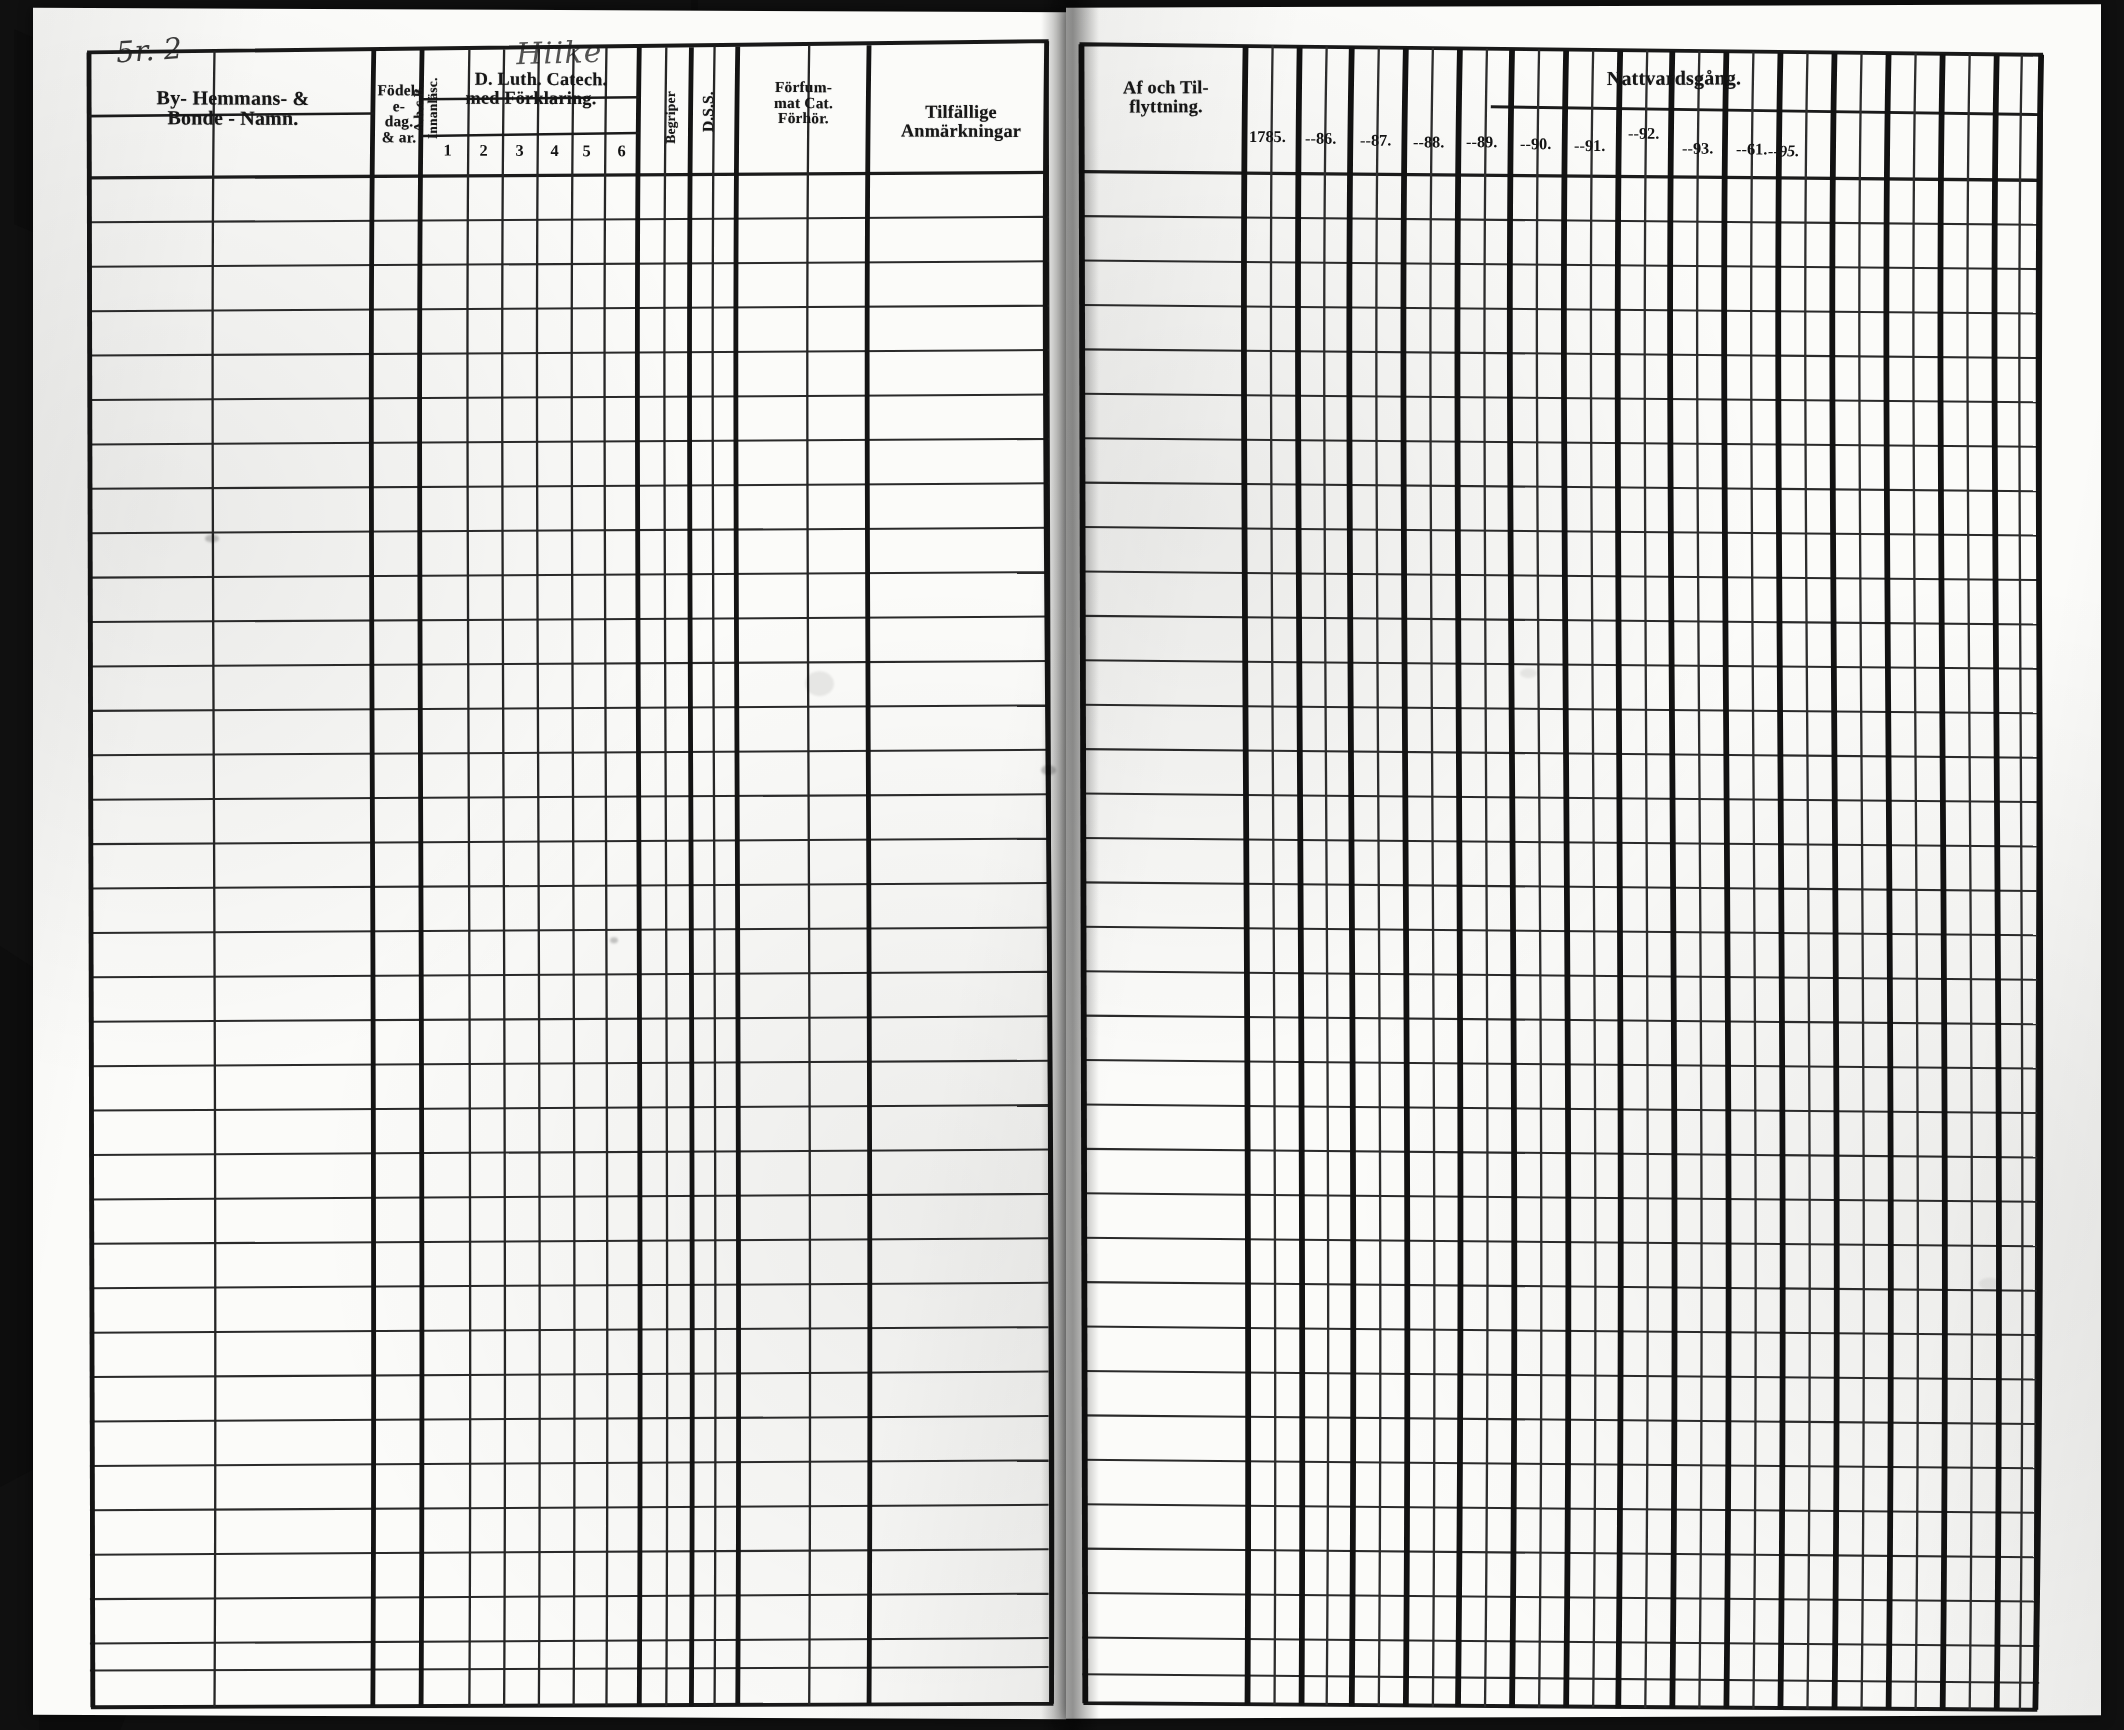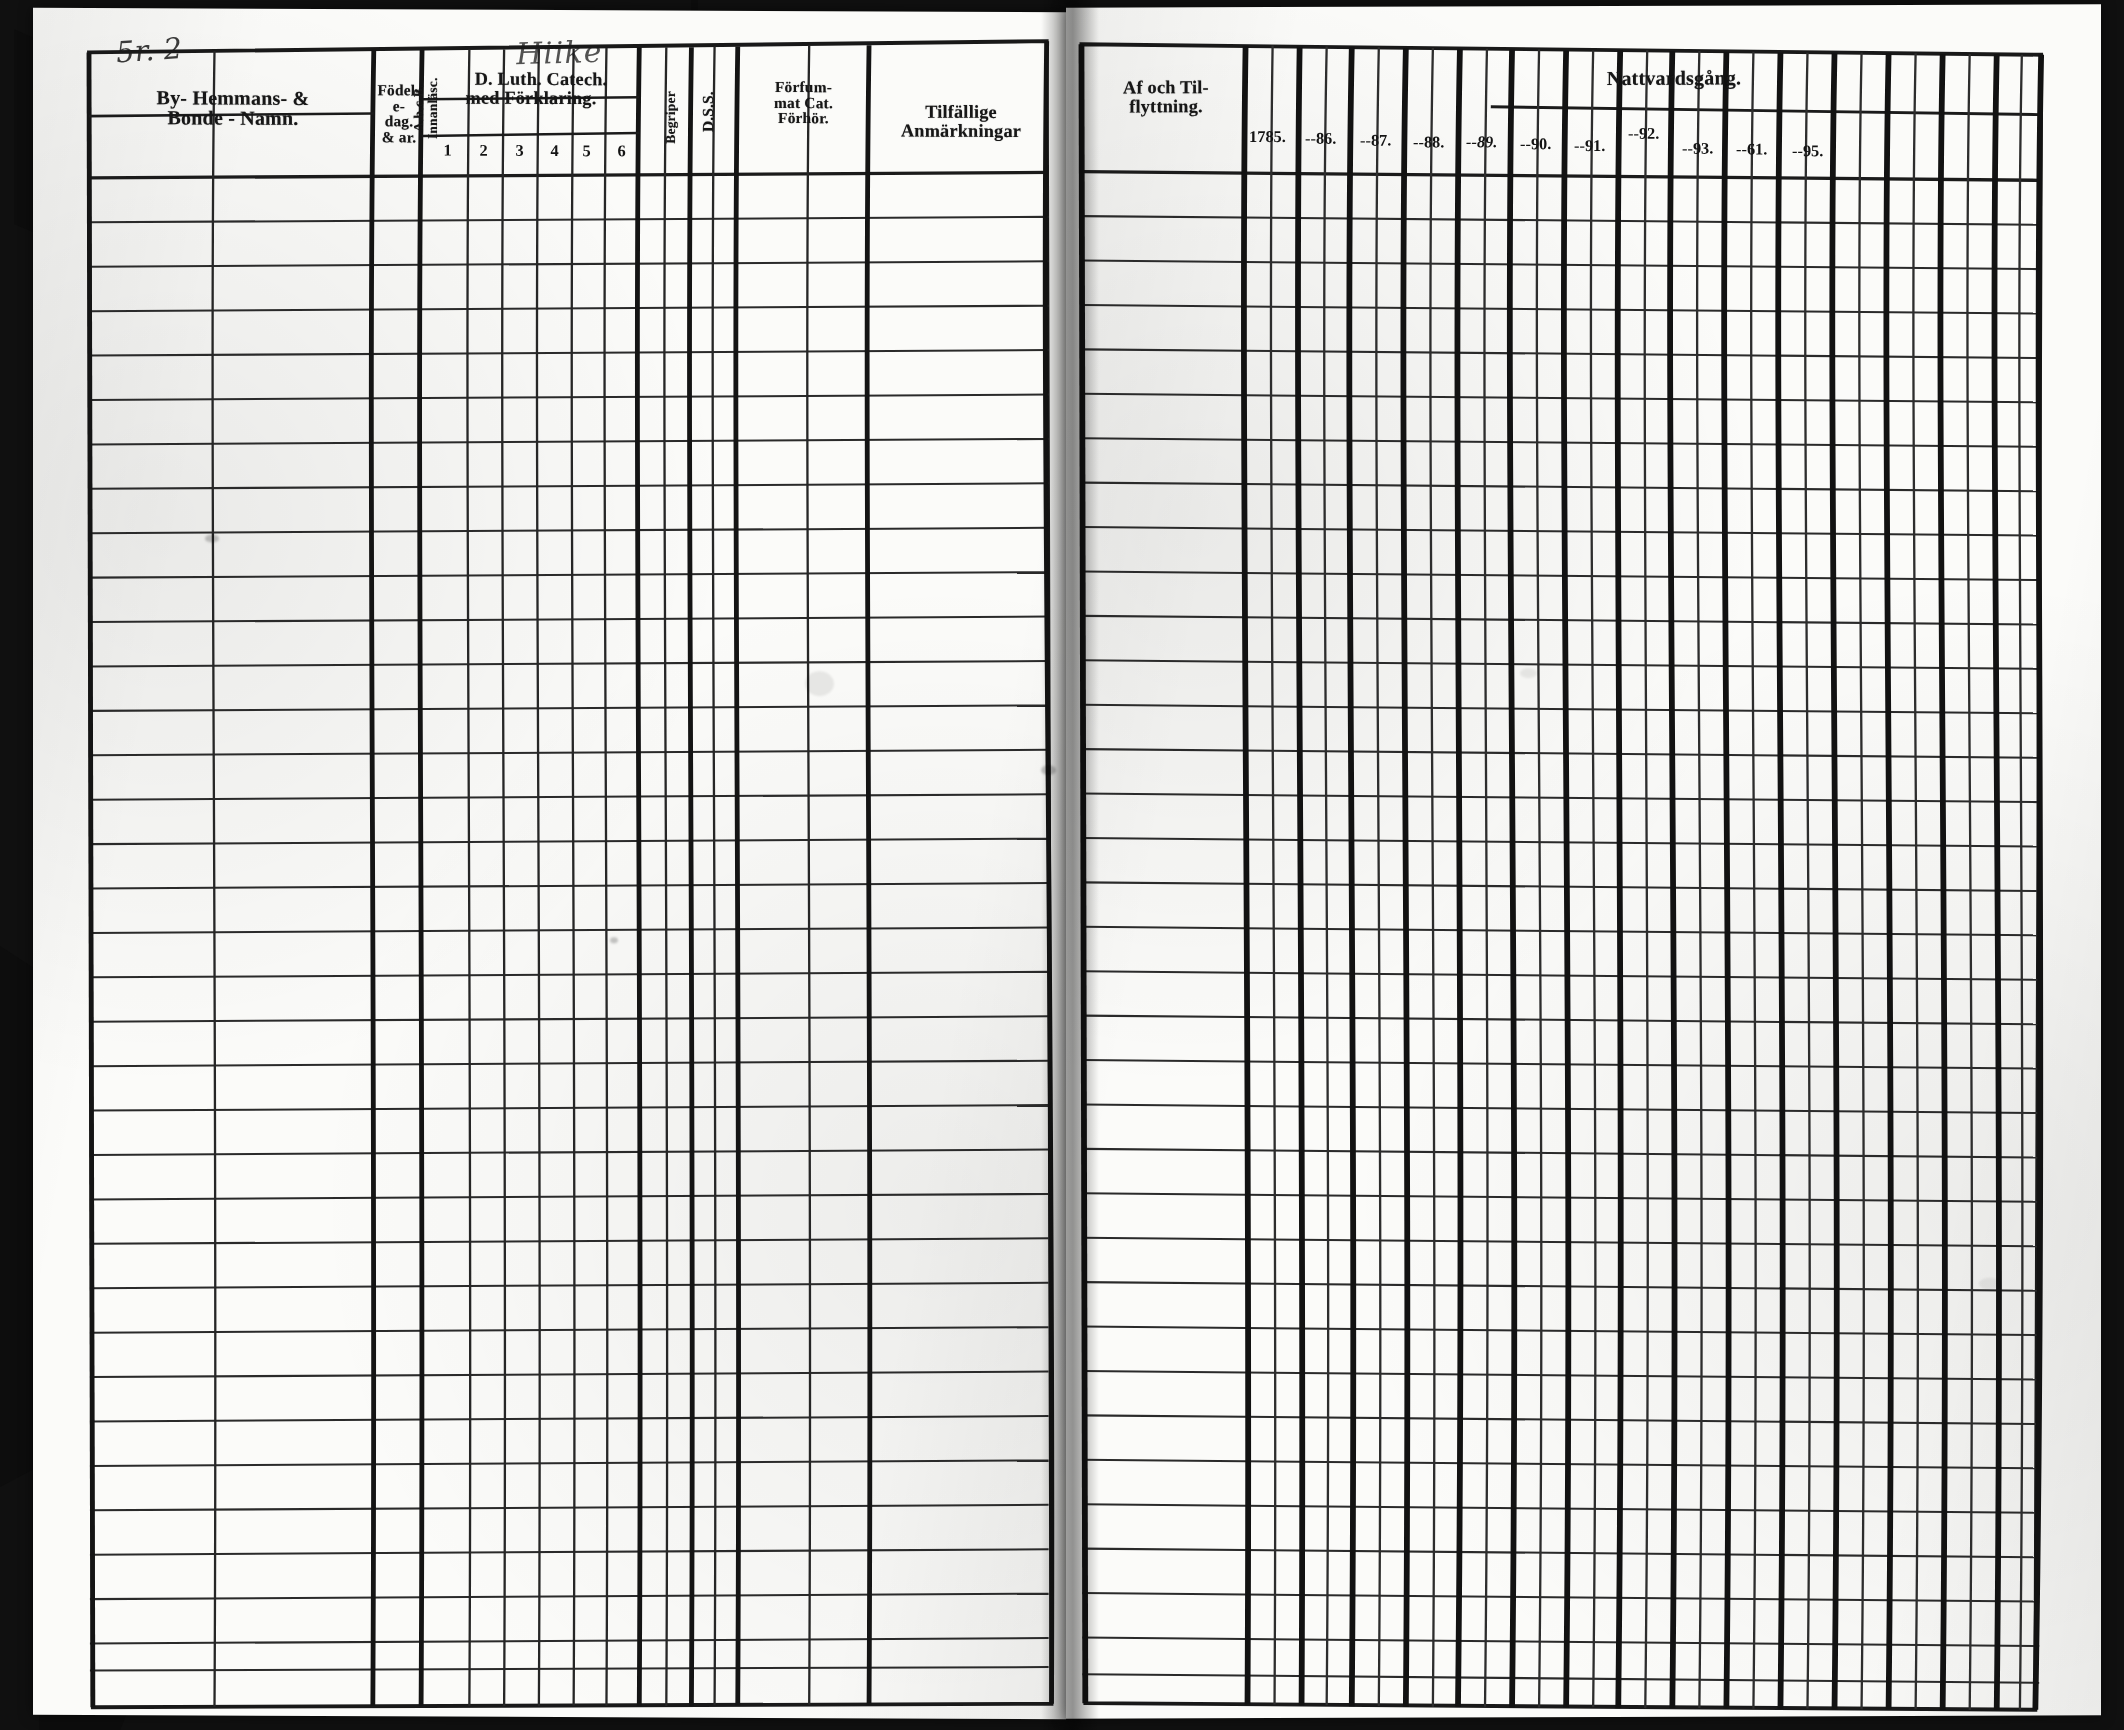--- a/index.html
+++ b/index.html
@@ -384,27 +384,27 @@
     </div>
 
     <div class="hdr hdr-lg" style="left:415px; top:62px; width:386px;">
       <span>Nattvardsgång.</span>
     </div>
 
     <div class="year-lbl" style="left:183px; top:120px;">1785.</div>
     <div class="year-lbl" style="left:239px; top:122px;">--86.</div>
     <div class="year-lbl" style="left:294px; top:124px;">--87.</div>
     <div class="year-lbl" style="left:347px; top:126px;">--88.</div>
-    <div class="year-lbl" style="left:400px; top:126px;font-style:italic;">--89.</div>
+    <div class="year-lbl" style="left:400px; top:126px;">--89.</div>
     <div class="year-lbl" style="left:454px; top:128px;text-align:center;">--90.</div>
     <div class="year-lbl" style="left:508px; top:130px;">--91.</div>
     <div class="year-lbl" style="left:562px; top:118px;">--92.</div>
     <div class="year-lbl" style="left:616px; top:133px;">--93.</div>
     <div class="year-lbl" style="left:670px; top:134px;">--61.</div>
-    <div class="year-lbl" style="left:726px; top:136px;">--95.</div>
+    <div class="year-lbl" style="left:702px; top:136px;font-style:italic;">--95.</div>
 
     <div class="smudge" style="left:454px; top:662px; width:17.4px; height:9.7px; opacity:.3;"></div>
     <div class="smudge" style="left:913px; top:1273px; width:21px; height:11.6px; opacity:.28;"></div>
   </div>
 
   <div id="gutter"></div>
 </div>
 
 
 </body></html>

